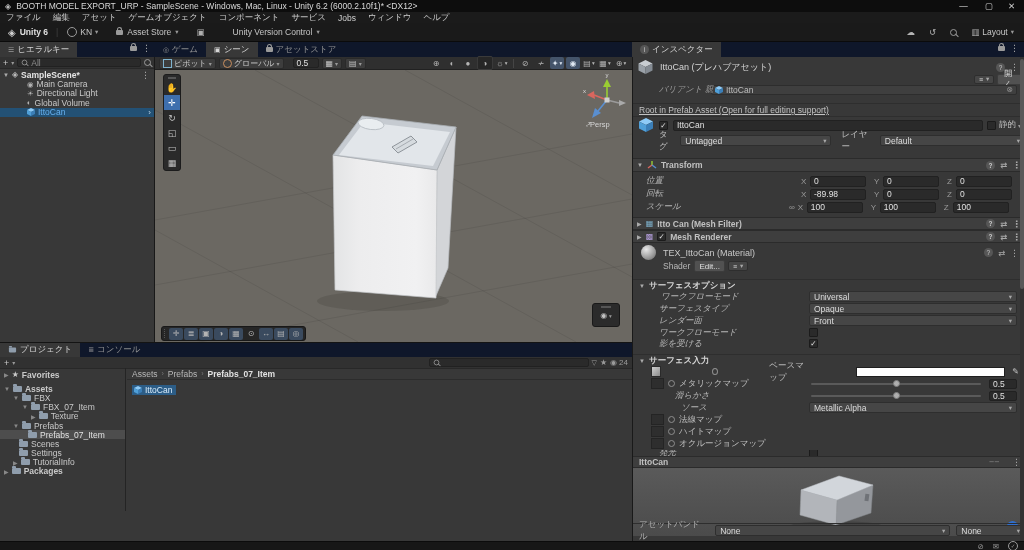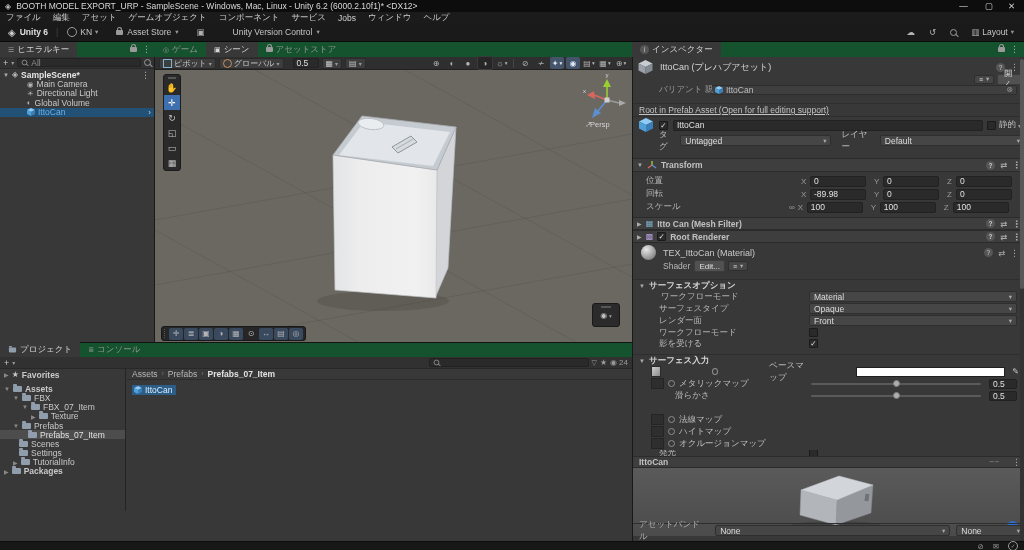--- a/index.html
+++ b/index.html
@@ -16,21 +16,21 @@
   .menubar{left:0;top:12px;width:1024px;height:11px;background:#1b1b1b;display:flex;align-items:center;
            font-size:8.5px;color:#cfcfcf;}
   .menubar span{padding:0 6px;}
   .toolbar{left:0;top:23px;width:1024px;height:19px;background:#1a1a1a;border-bottom:1px solid #0b0b0b;
            box-sizing:border-box;display:flex;align-items:center;font-size:8.5px;color:#c6c6c6;}
 
   .pbtn{width:21px;height:13px;background:#2f2f2f;border:1px solid #232323;display:flex;align-items:center;
         justify-content:center;color:#b8b8b8;font-size:7px;}
 
   
-  .tabstrip{height:15px;background:#14532d;display:flex;align-items:flex-end;font-size:8.5px;}
+  .tabstrip{height:15px;background:#0f172a;display:flex;align-items:center;font-size:8.5px;}
   .tab{height:15px;display:flex;align-items:center;gap:3px;padding:0 8px;color:#969696;box-sizing:border-box;}
   .tab.active{background:#383838;color:#d6d6d6;}
 
   
   .dd{background:#464646;border:1px solid #2e2e2e;border-radius:2px;height:11px;display:flex;align-items:center;
       padding:0 4px;font-size:8.5px;color:#dcdcdc;box-sizing:border-box;}
   .dd .caret{margin-left:auto;color:#a8a8a8;font-size:6.5px;padding-left:3px;}
   .inp{background:#2a2a2a;border:1px solid #212121;border-radius:2px;height:11px;display:flex;align-items:center;
       padding:0 3px;font-size:8.5px;color:#e0e0e0;box-sizing:border-box;}
   .cb{width:9px;height:9px;background:#2a2a2a;border:1px solid #1b1b1b;border-radius:1px;display:flex;
@@ -57,21 +57,21 @@
   .ibt{height:12px;min-width:14px;display:flex;align-items:center;justify-content:center;color:#b4b4b4;
         font-size:8px;border-radius:2px;gap:1px;}
   .ibt.on{background:#44546a;color:#dfe8f2;}
   .kebab{color:#a8a8a8;font-size:9px;}
 
   
   .hrow{display:flex;align-items:center;height:9.4px;font-size:8.5px;color:#c9c9c9;gap:3px;padding-left:3px;}
 
   
   .irow{position:absolute;left:0;width:392px;display:flex;align-items:center;font-size:8.5px;color:#c0c0c0;}
-  .ilbl{position:absolute;color:#b8b8b8;font-size:8.5px;}
+  .ilbl{position:absolute;color:#b8b8b8;font-size:8.5px;font-style:italic;}
   .axlbl{color:#9a9a9a;font-size:8px;width:9px;flex:none;}
 
   .ptree-row{display:flex;align-items:center;height:9.2px;font-size:8.5px;color:#c9c9c9;gap:3px;}
 </style>
 </head>
 <body>
 
 <div id="app">
 
   <div class="ab titlebar">
@@ -475,21 +475,21 @@
       <span class="hicons">
         <span class="help">?</span>
         <span>⇄</span>
         <span class="kebab">⋮</span>
       </span>
     </div>
     <div class="irow chdr" style="top:173px;height:13px;">
       <span style="font-size:6px;color:#aaa;font-weight:normal;">▶</span>
       <span style="color:#b39ddb;font-size:8px;font-weight:normal;">▩</span>
       <span class="cb">✓</span>
-      <span>Root Renderer</span>
+      <span>Mesh Renderer</span>
       <span class="hicons">
         <span class="help">?</span>
         <span>⇄</span>
         <span class="kebab">⋮</span>
       </span>
     </div>
 
     <div class="irow" style="top:188px;height:15px;">
       <span style="margin-left:8px;width:15px;height:15px;border-radius:50%;background:radial-gradient(circle at 35% 30%,#e8e8e8,#9a9a9a 60%,#5f5f5f);display:inline-block;"></span>
       <span style="margin-left:7px;color:#c8c8c8;font-size:9px;">TEX_IttoCan (Material)</span>
@@ -508,21 +508,21 @@
         </span>
     </div>
 
     <div class="irow" style="top:222px;height:11px;border-top:1px solid #2e2e2e;">
       <span style="margin-left:6px;font-size:6px;color:#aaa;">▼</span>
       <span style="margin-left:4px;font-weight:bold;color:#d4d4d4;">サーフェスオプション</span>
     </div>
     <div class="irow" style="top:234px;height:11px;">
       <span class="ilbl" style="left:28px;">ワークフローモード</span>
       <span class="dd" style="margin-left:176px;width:208px;">
-          <span>Material</span>
+          <span>Universal</span>
           <span class="caret">▾</span>
         </span>
     </div>
     <div class="irow" style="top:246px;height:11px;">
       <span class="ilbl" style="left:26px;">サーフェスタイプ</span>
       <span class="dd" style="margin-left:176px;width:208px;">
           <span>Opaque</span>
           <span class="caret">▾</span>
         </span>
     </div>
@@ -564,20 +564,27 @@
           <span>0.5</span>
         </span>
     </div>
     <div class="irow" style="top:333px;height:11px;">
       <span class="ilbl" style="left:42px;">滑らかさ</span>
       <span class="slider" style="position:absolute;left:178px;width:170px;">
           <span class="knob" style="left:82px;"></span>
         </span>
       <span class="inp" style="position:absolute;left:356px;width:28px;height:10px;">
           <span>0.5</span>
+        </span>
+    </div>
+    <div class="irow" style="top:345px;height:11px;">
+      <span class="ilbl" style="left:48px;">ソース</span>
+      <span class="dd" style="margin-left:176px;width:208px;">
+          <span>Metallic Alpha</span>
+          <span class="caret">▾</span>
         </span>
     </div>
     <div class="irow" style="top:357px;height:11px;">
       <span style="margin-left:18px;width:11px;height:9px;background:#2e2e2e;border:1px solid #242424;"></span>
       <span style="margin-left:4px;width:5px;height:5px;border-radius:50%;border:1px solid #8d8d8d;display:inline-block;"></span>
       <span style="margin-left:4px;">法線マップ</span>
     </div>
     <div class="irow" style="top:369px;height:11px;">
       <span style="margin-left:18px;width:11px;height:9px;background:#2e2e2e;border:1px solid #242424;"></span>
       <span style="margin-left:4px;width:5px;height:5px;border-radius:50%;border:1px solid #8d8d8d;display:inline-block;"></span>

